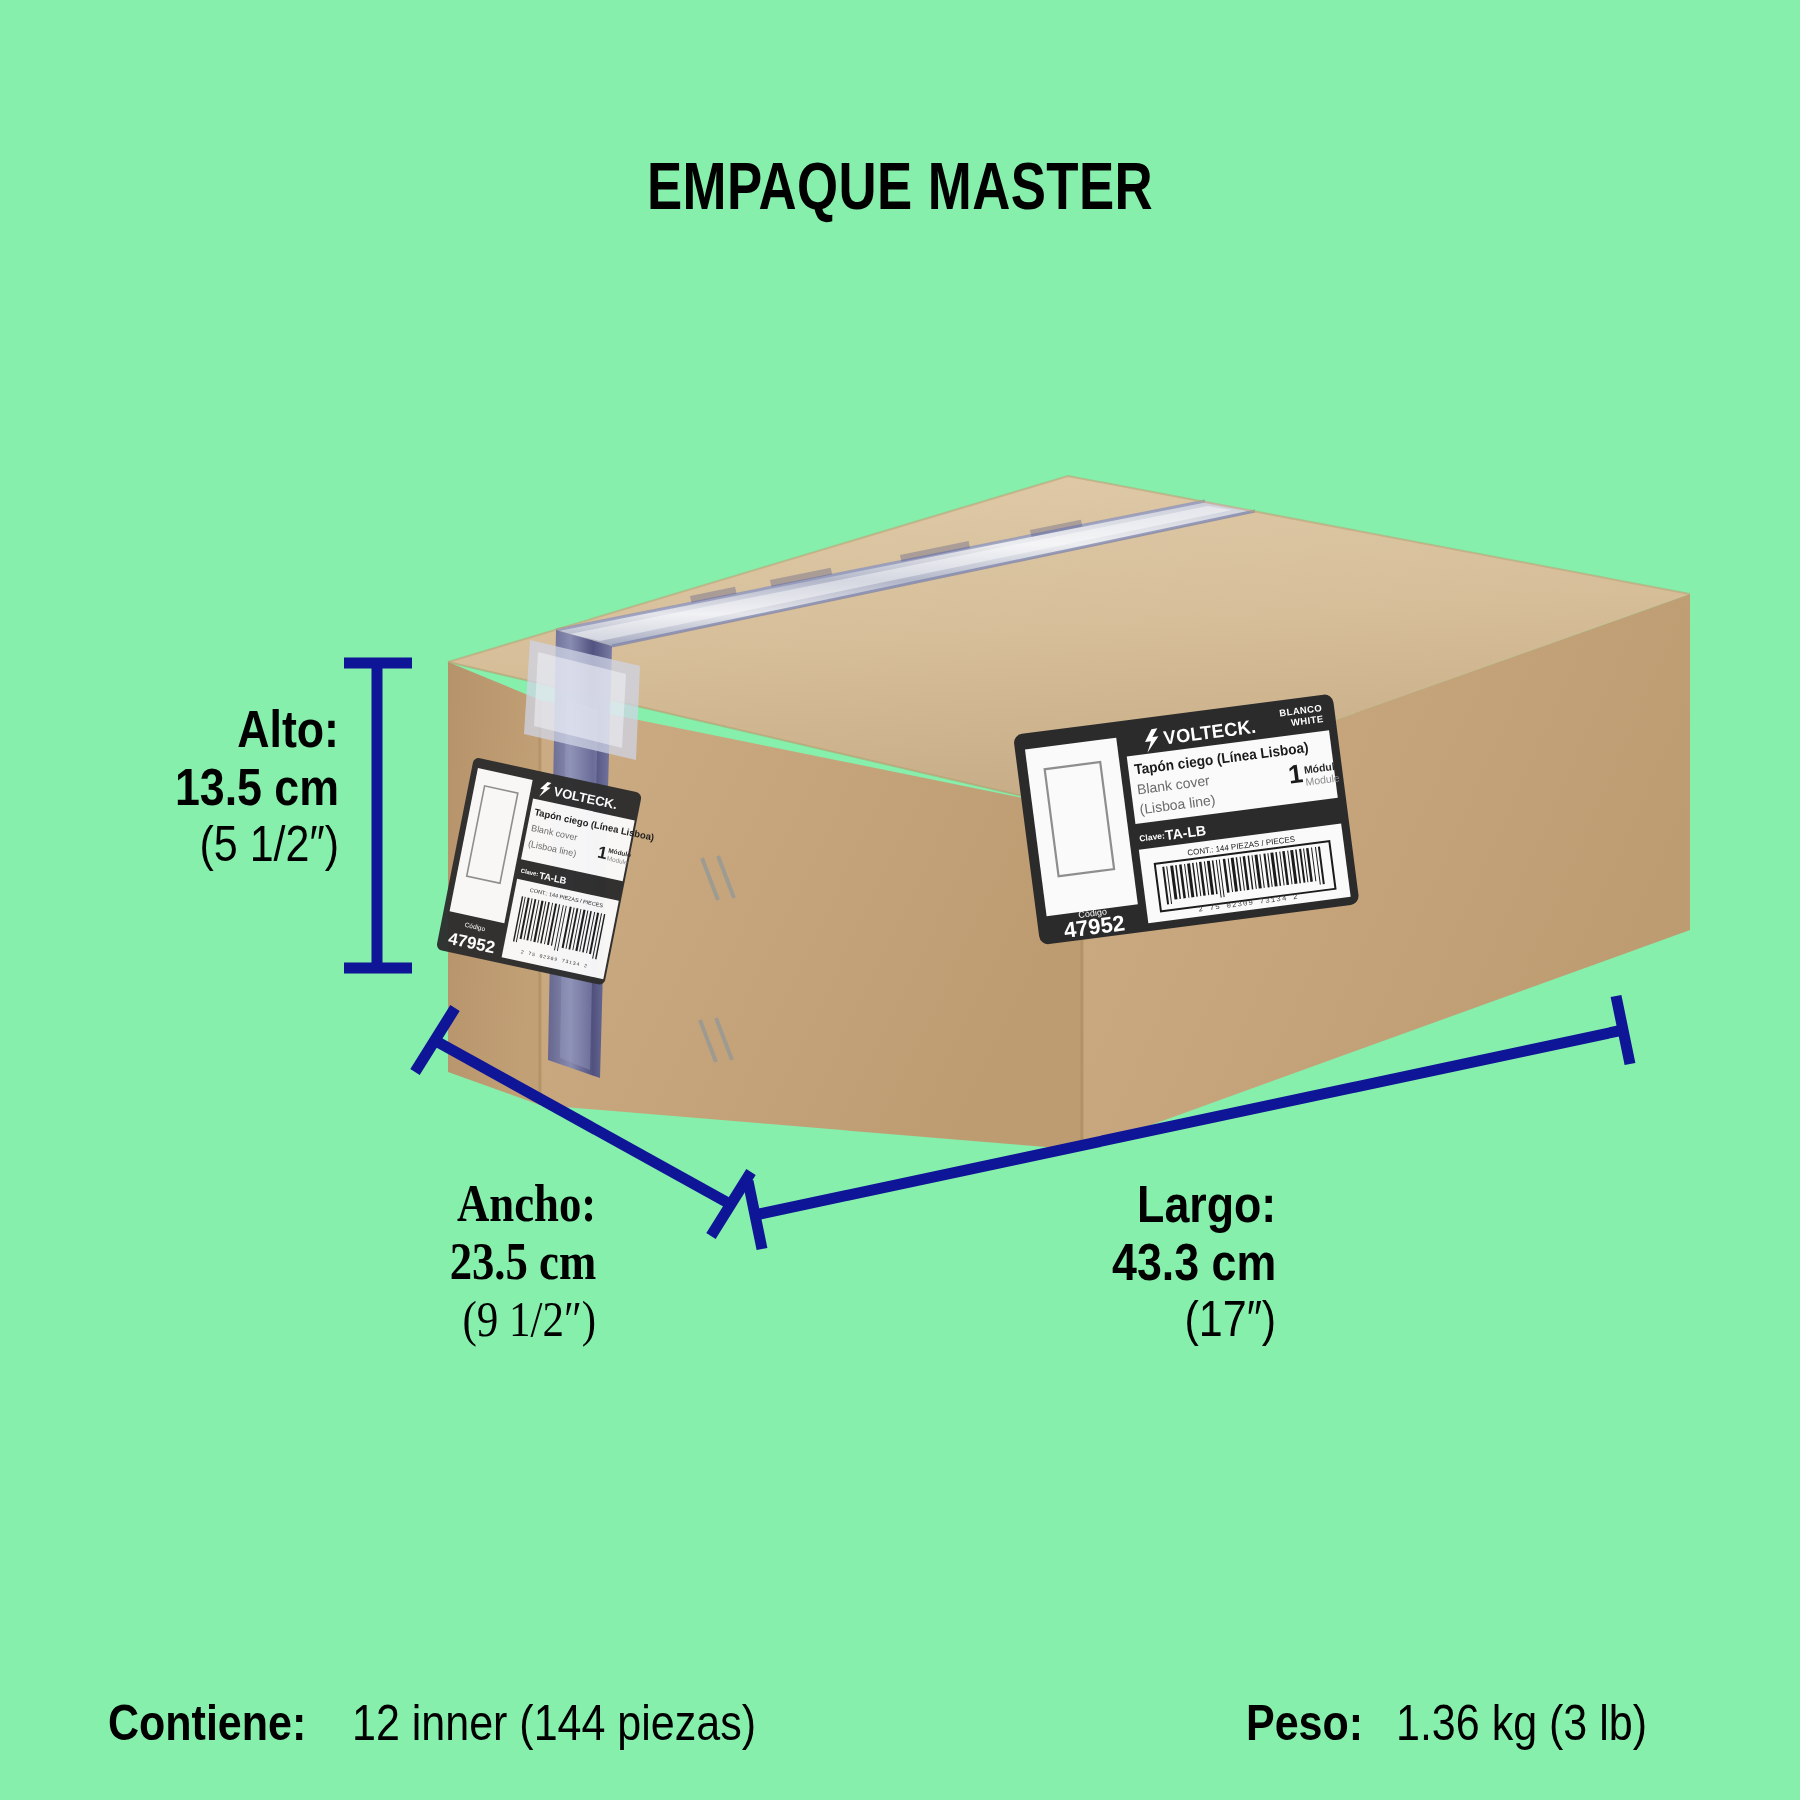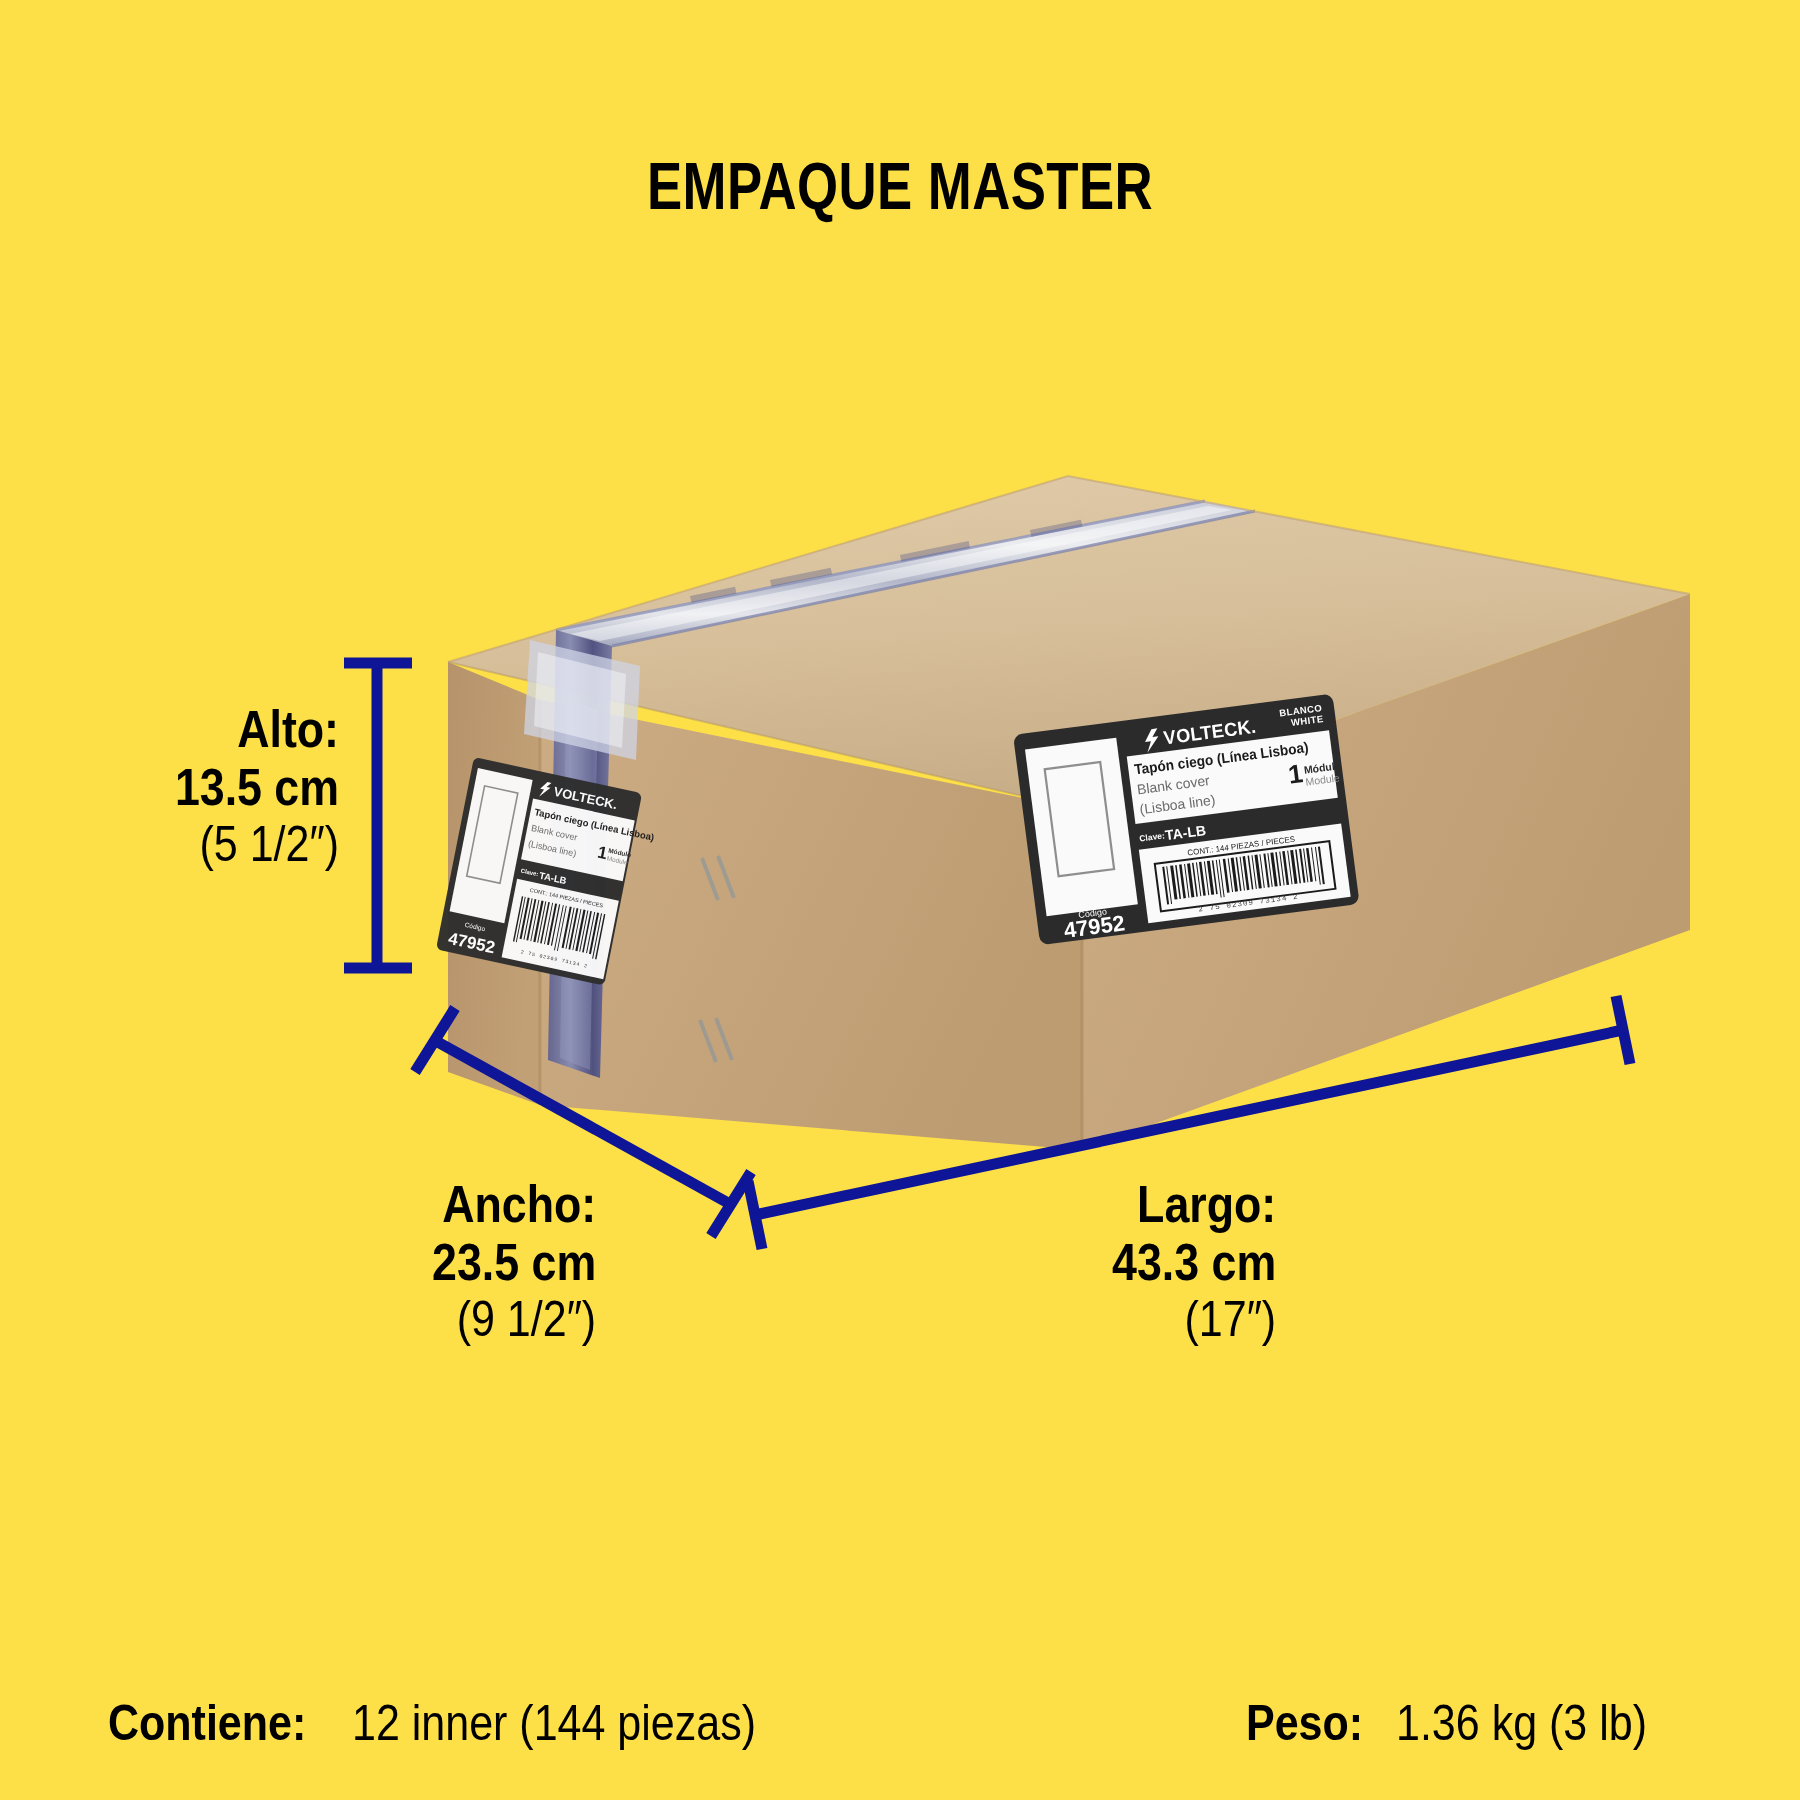--- a/index.html
+++ b/index.html
@@ -9,21 +9,21 @@
     background: #ffffff;
   }
   body {
     font-family: "Liberation Sans", "DejaVu Sans", sans-serif;
     color: #000000;
   }
   #page {
     position: relative;
     width: 1800px;
     height: 1800px;
-    background: #fde047;
+    background: #86efac;
     overflow: hidden;
   }
 
   
   #page-title {
     position: absolute;
     left: 0;
     top: 148px;
     width: 1800px;
     text-align: center;
@@ -68,21 +68,21 @@
   }
   .dim-block .di {
     font-size: 50px;
     font-weight: 400;
     transform: scaleX(0.86);
     transform-origin: 50% 50%;
     display: block;
   }
 
   #dim-alto  { left: 60px;  top: 700px;  width: 300px; }
-  #dim-ancho { left: 280px; top: 1175px; width: 340px; }
+  #dim-ancho { left: 280px; top: 1175px; width: 340px; font-family: Liberation Serif, serif; }
   #dim-largo { left: 960px; top: 1175px; width: 340px; }
 
   
   .footer-line {
     position: absolute;
     top: 1650px;
     font-size: 50px;
     white-space: nowrap;
     margin-top: 44px;
   }

